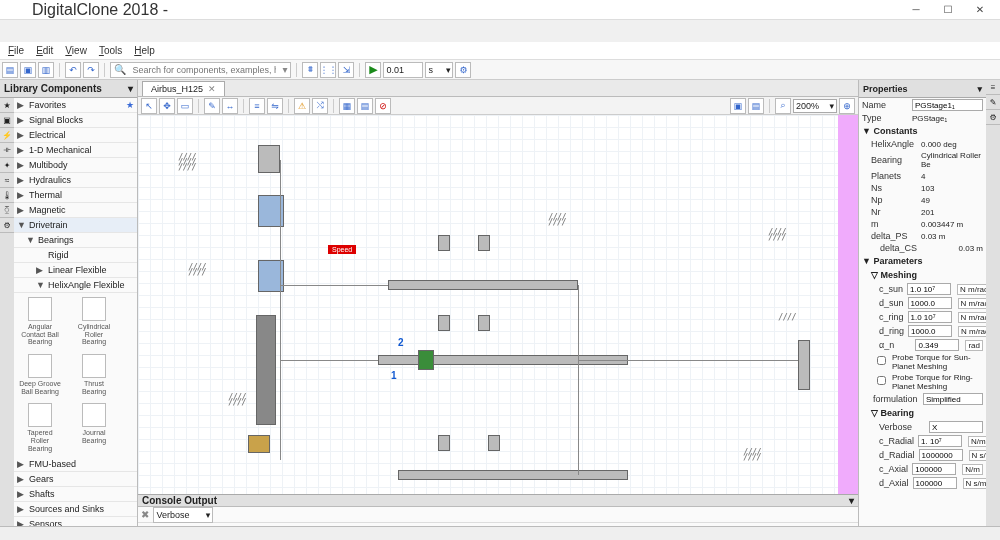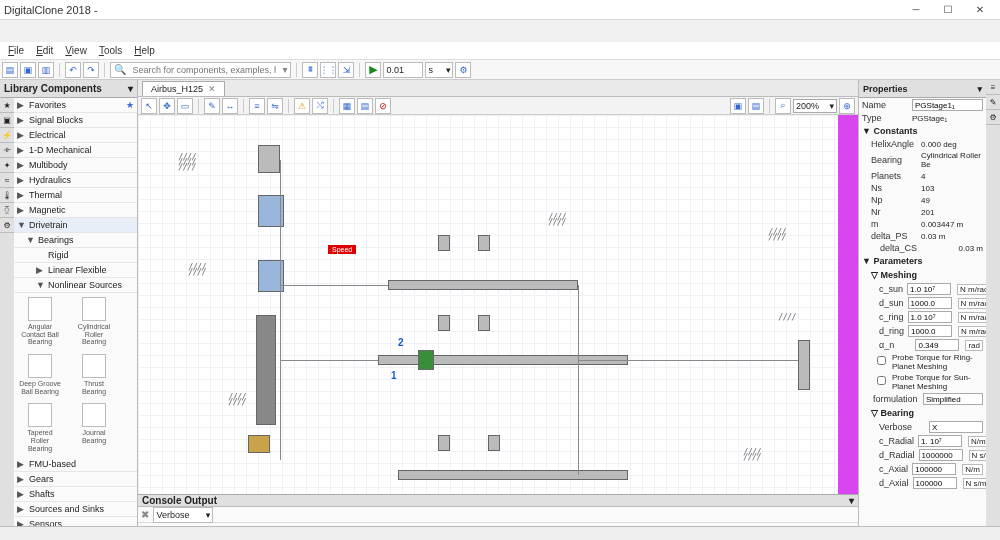--- a/index.html
+++ b/index.html
@@ -1,19 +1,19 @@
 <!DOCTYPE html>
 <html><head>
 <meta charset="utf-8">
 <style>
   * { box-sizing: border-box; font-family: "Segoe UI", Arial, sans-serif; }
   body { margin: 0; width:1000px; height:540px; background:#f0f0f0; font-size:10px; color:#222; overflow:hidden; display:flex; flex-direction:column; }
   
   .titlebar { height:20px; background:#fff; border-bottom:1px solid #ddd; display:flex; align-items:center; padding:0 4px; }
-  .titlebar .title { flex:1; font-size:11px; color:#333; }
+  .titlebar .title { flex:1; font-size:16px; color:#333;margin-left:28px; }
   .winbtn { width:32px; height:18px; display:flex; align-items:center; justify-content:center; color:#444; }
   
   .menubar { height:18px; background:#fff; border-bottom:1px solid #ddd; display:flex; align-items:center; padding-left:2px;margin-top:22px; }
   .menubar span { padding:0 6px; font-size:10px; color:#333; }
   .menubar span u{ text-decoration:underline; }
   
   .tbrow { height:20px; background:#f7f7f7; border-bottom:1px solid #ccc; display:flex; align-items:center; gap:2px; padding:0 2px; }
   .tbbtn { width:16px; height:16px; background:#fff; border:1px solid #bbb; display:flex; align-items:center; justify-content:center; font-size:9px; color:#2a7; }
   .tbbtn.bl{ color:#36c; } .tbbtn.or{ color:#d80;}
   .sep { width:1px; height:14px; background:#ccc; margin:0 3px; }
@@ -31,21 +31,21 @@
   .libbody{ display:flex; flex:1; min-height:0;}
   .libtree{ flex:1; overflow:auto; font-size:9px;}
   .libtree .cat{ padding:2px 3px; border-bottom:1px solid #e6e6e6; display:flex; align-items:center; gap:3px; }
   .libtree .cat.sel{ background:#e7eef7;}
   .libtree .exp{ color:#555; width:9px; display:inline-block;}
   .palette{ padding:4px; display:flex; flex-wrap:wrap; gap:8px 10px;}
   .comp{ width:44px; display:flex; flex-direction:column; align-items:center; gap:2px;}
   .comp .ico{ width:24px; height:24px; border:1px solid #bbb; background:#fff;}
   .comp .lbl{ font-size:7px; text-align:center; line-height:1.1; color:#555;}
   
-  .centre{ flex:1; display:flex; flex-direction:column; background:#d946ef; min-width:0;}
+  .centre{ flex:1; display:flex; flex-direction:column; background:#f0abfc; min-width:0;}
   .tabbar{ height:17px; background:#eaeaea; border-bottom:1px solid #bbb; display:flex; align-items:flex-end; padding-left:4px; gap:2px;}
   .tab{ height:15px; background:#fff; border:1px solid #aaa; border-bottom:none; padding:0 8px; font-size:9px; display:flex; align-items:center; gap:5px;}
   .tab .x{ color:#888; font-size:9px; }
   .canvastb{ height:18px; background:#f3f3f3; border-bottom:1px solid #ccc; display:flex; align-items:center; gap:2px; padding:0 3px;}
   .canvas-wrap{ flex:1; overflow:auto; position:relative;}
   .canvas{ width:700px; height:400px;
     background:
       linear-gradient(#eef2f6 1px, transparent 1px),
       linear-gradient(90deg,#eef2f6 1px, transparent 1px),
       #fff;
@@ -189,21 +189,21 @@
         <div class="cat" style="padding-left:22px">
             <span class="exp"></span>
             <span>Rigid</span>
           </div>
         <div class="cat" style="padding-left:22px">
             <span class="exp">▶</span>
             <span>Linear Flexible</span>
           </div>
         <div class="cat" style="padding-left:22px">
             <span class="exp">▼</span>
-            <span>Nonlinear Sources</span>
+            <span>HelixAngle Flexible</span>
           </div>
 
         <div class="palette">
           <div class="comp">
               <div class="ico"></div>
               <div class="lbl">Angular Contact Ball Bearing</div>
             </div>
           <div class="comp">
               <div class="ico"></div>
               <div class="lbl">Cylindrical Roller Bearing</div>
@@ -421,25 +421,25 @@
             <span class="unit">N m/rad</span>
           </div>
           <div class="prow" style="padding-left: 20px;">
             <span class="k">α_n</span>
             <input class="v" value="0.349" style="">
             <span class="unit">rad</span>
           </div>
         </div>
       <div class="chk">
           <input type="checkbox" style="">
-          <span>Probe Torque for Ring-Planet Meshing</span>
+          <span>Probe Torque for Sun-Planet Meshing</span>
         </div>
       <div class="chk">
           <input type="checkbox" style="">
-          <span>Probe Torque for Sun-Planet Meshing</span>
+          <span>Probe Torque for Ring-Planet Meshing</span>
         </div>
       <div class="prow" style="padding-left:14px">
           <span class="k">formulation</span>
           <input class="v" value="Simplified" style="">
         </div>
       <div class="shdr" style="padding-left:12px">▽ <span>Bearing</span></div>
       <div id="bear-list">
           <div class="prow" style="padding-left: 20px;">
             <span class="k">Verbose</span>
             <input class="v" value="X" style="">

